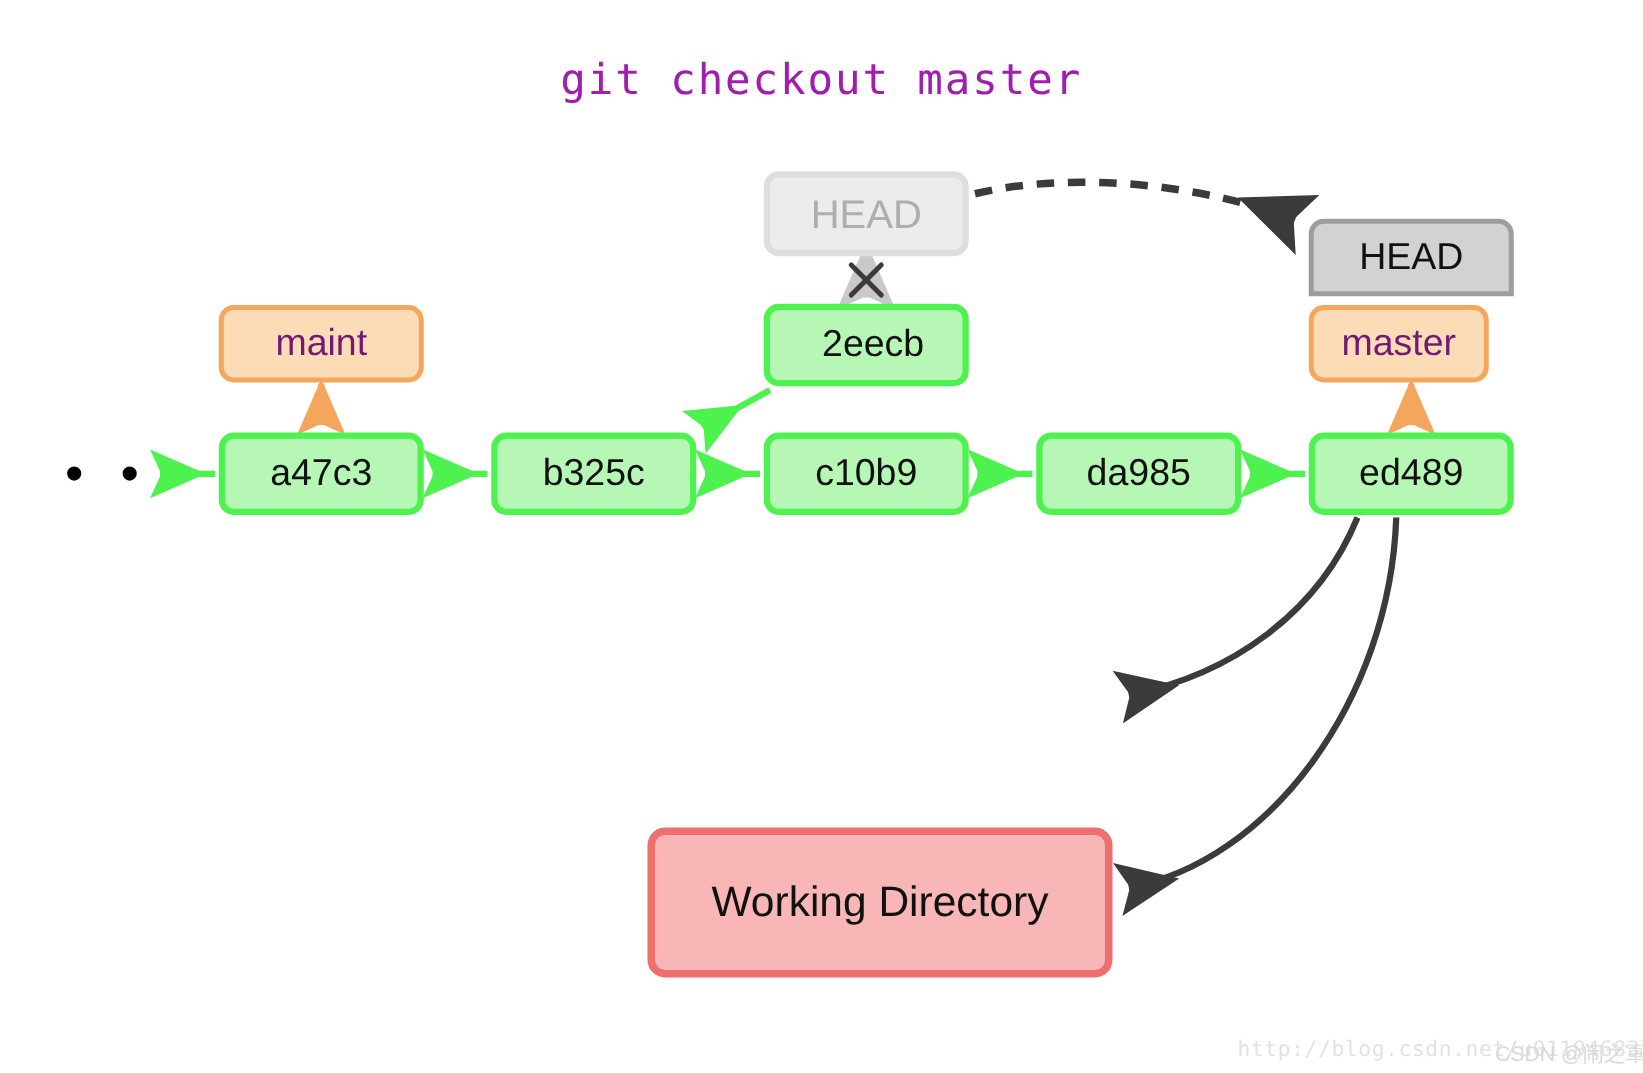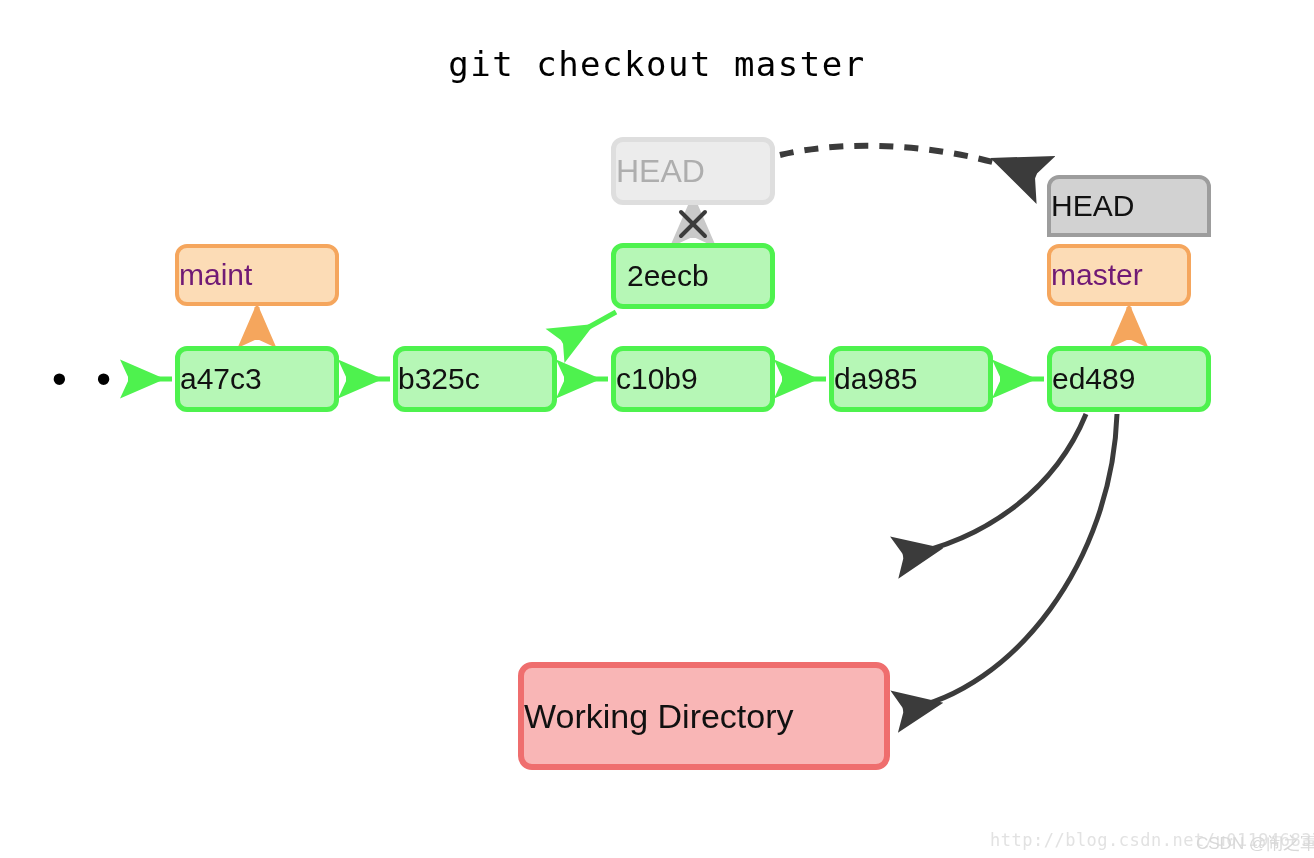--- a/index.html
+++ b/index.html
@@ -22,28 +22,29 @@
   }
   .title {
     position: absolute;
     left: 0;
     top: 44px;
     width: 1314px;
     text-align: center;
     font-family: "DejaVu Sans Mono", "Liberation Mono", monospace;
     font-size: 34px;
     letter-spacing: 1.5px;
-    color: #000000;
+    color: #a21caf;
     white-space: pre;
   }
   .node {
     position: absolute;
     box-sizing: border-box;
     display: flex;
     align-items: center;
+    justify-content: center;
     border-radius: 12px;
     white-space: nowrap;
   }
   .commit {
     background: #b6f7b6;
     border: 5px solid #4ef24e;
     color: #111111;
     font-size: 30px;
     height: 66px;
   }
@@ -206,20 +207,20 @@
 
   <div class="node commit" style="left:829px; top:346px; width:164px;">
     <span>da985</span>
   </div>
 
   <div class="node commit" style="left:1047px; top:346px; width:164px;">
     <span>ed489</span>
   </div>
 
 
-  <div class="node area-work" style="left:518px; top:662px; width:372px; height:108px;">
+  <div class="node area-work" style="left:518px; top:662px; width:372px; height:120px;">
     <span>Working Directory</span>
   </div>
 
   <div class="wm-url" style="left:990px; top:830px;">http://blog.csdn.net/u011946837</div>
   <div class="wm-csdn" style="left:1196px; top:832px;">CSDN @闹之軍</div>
 
 </div>
 
 </body></html>

